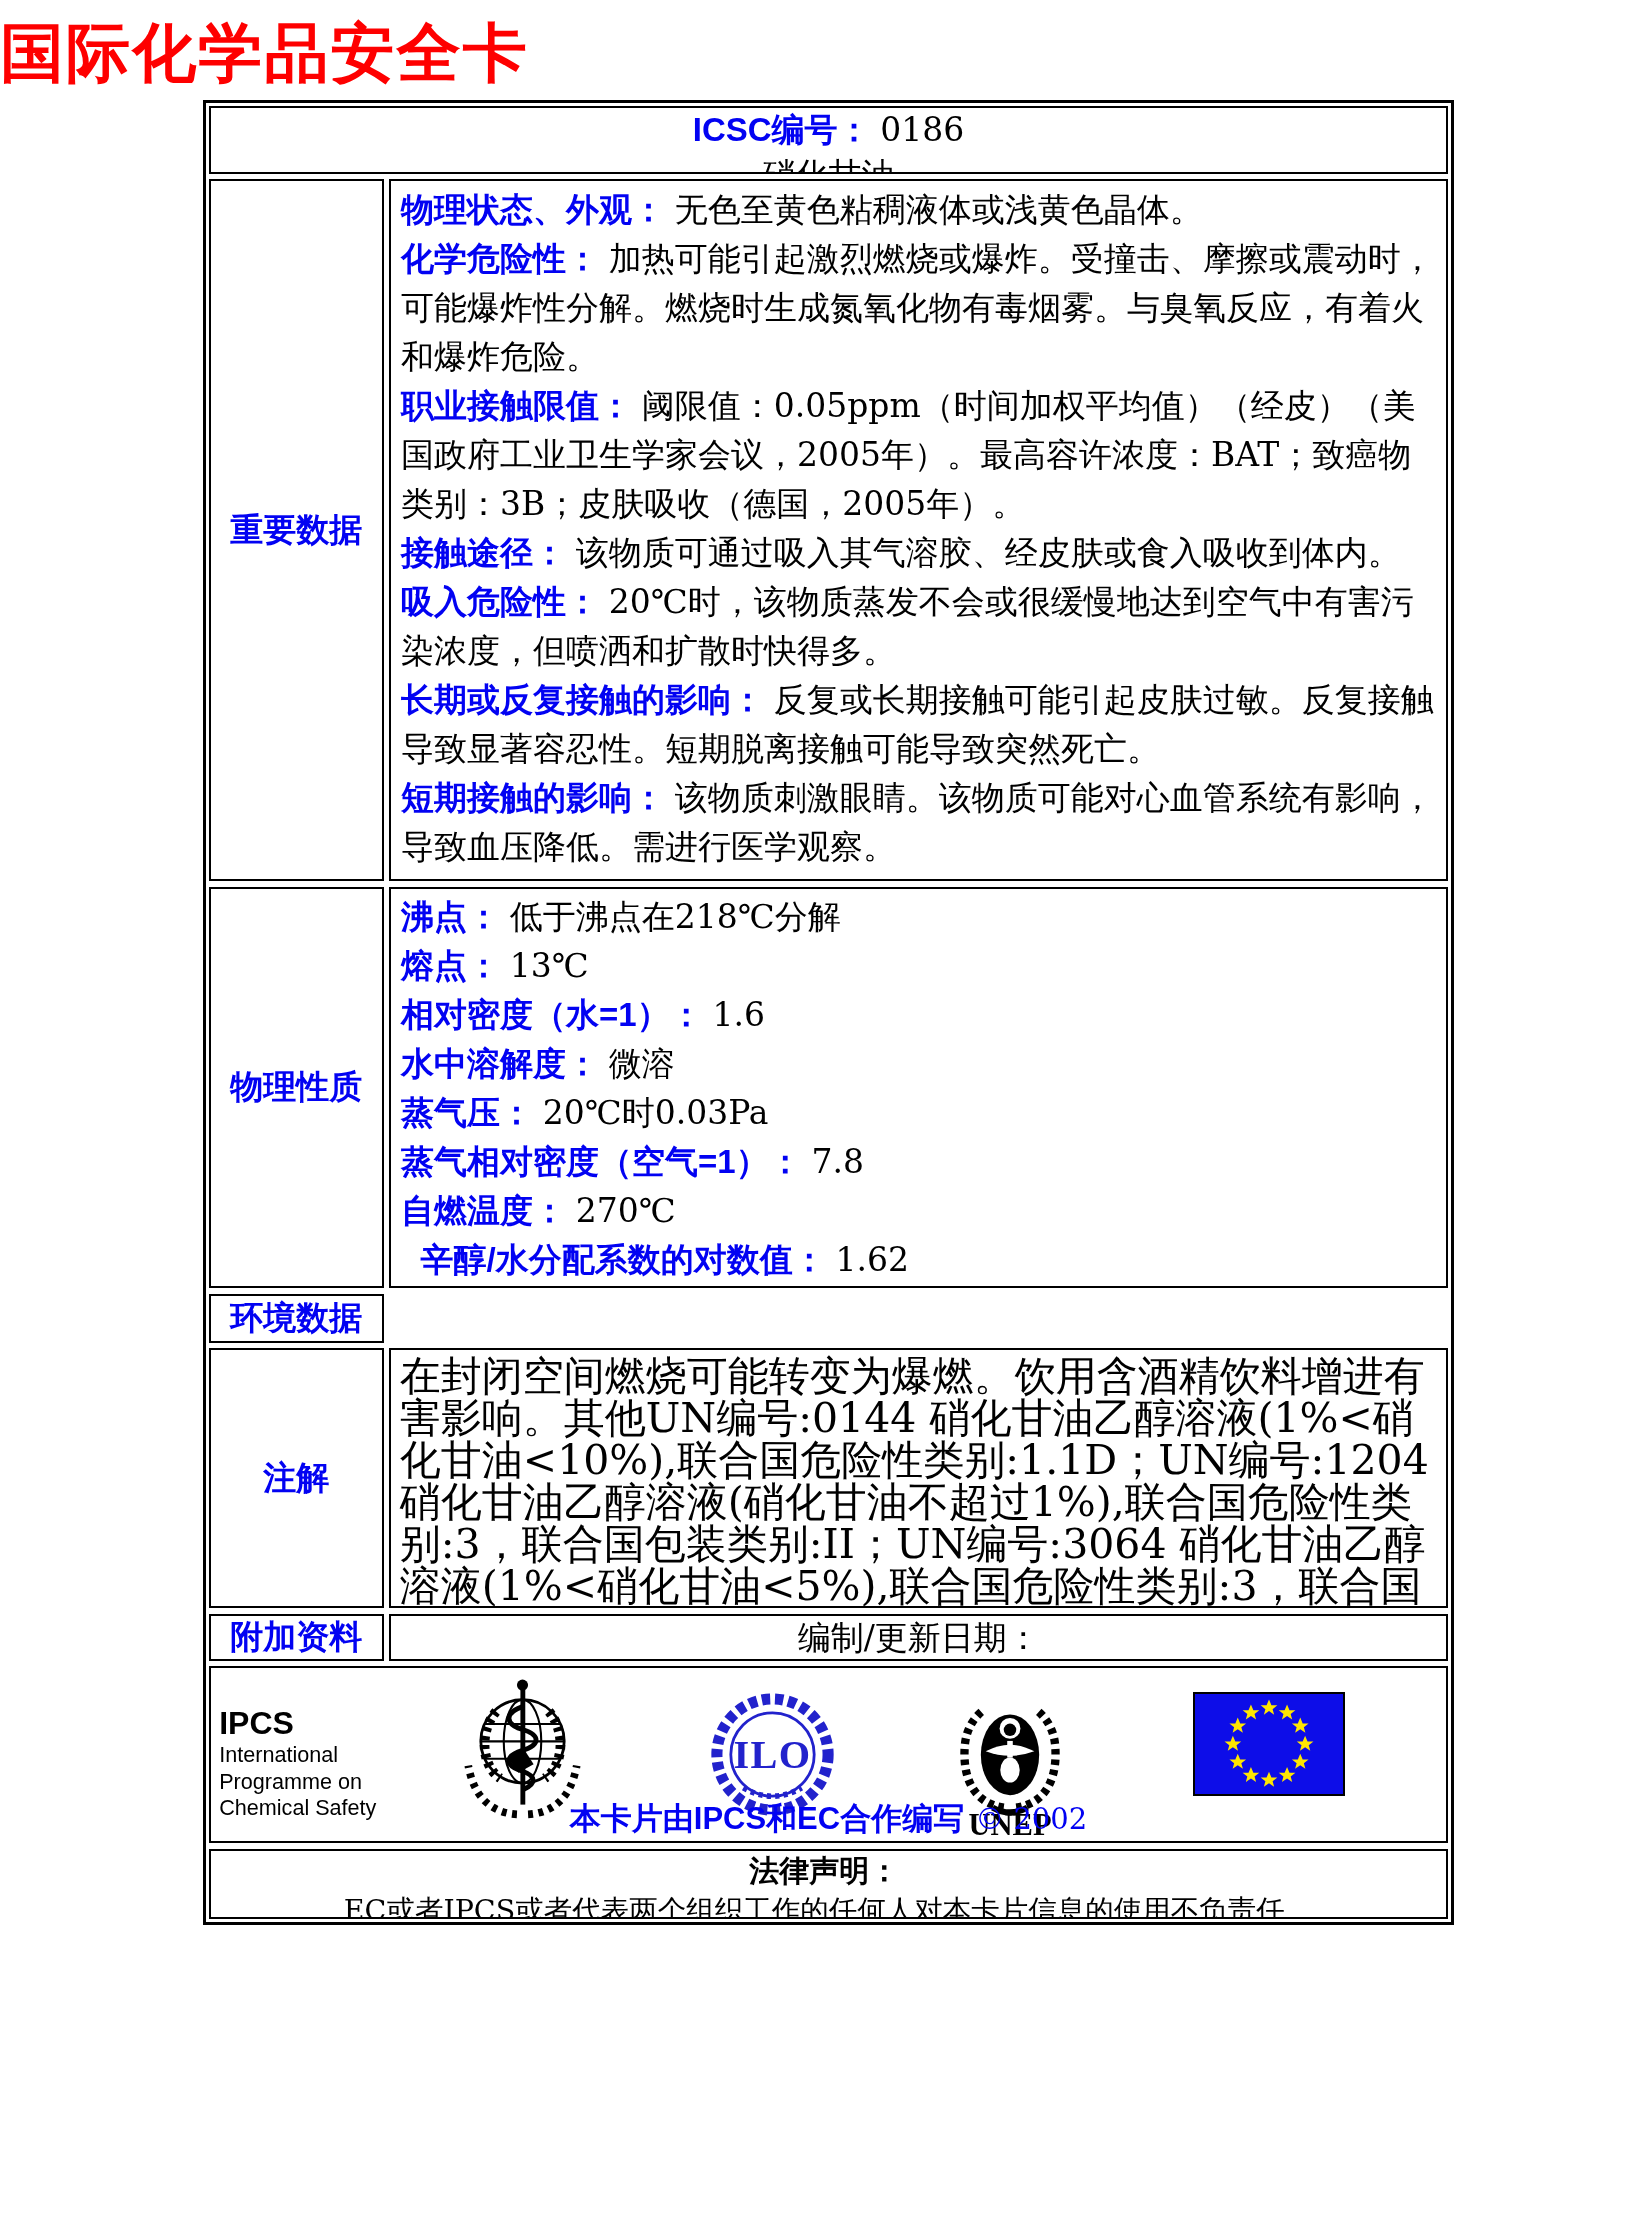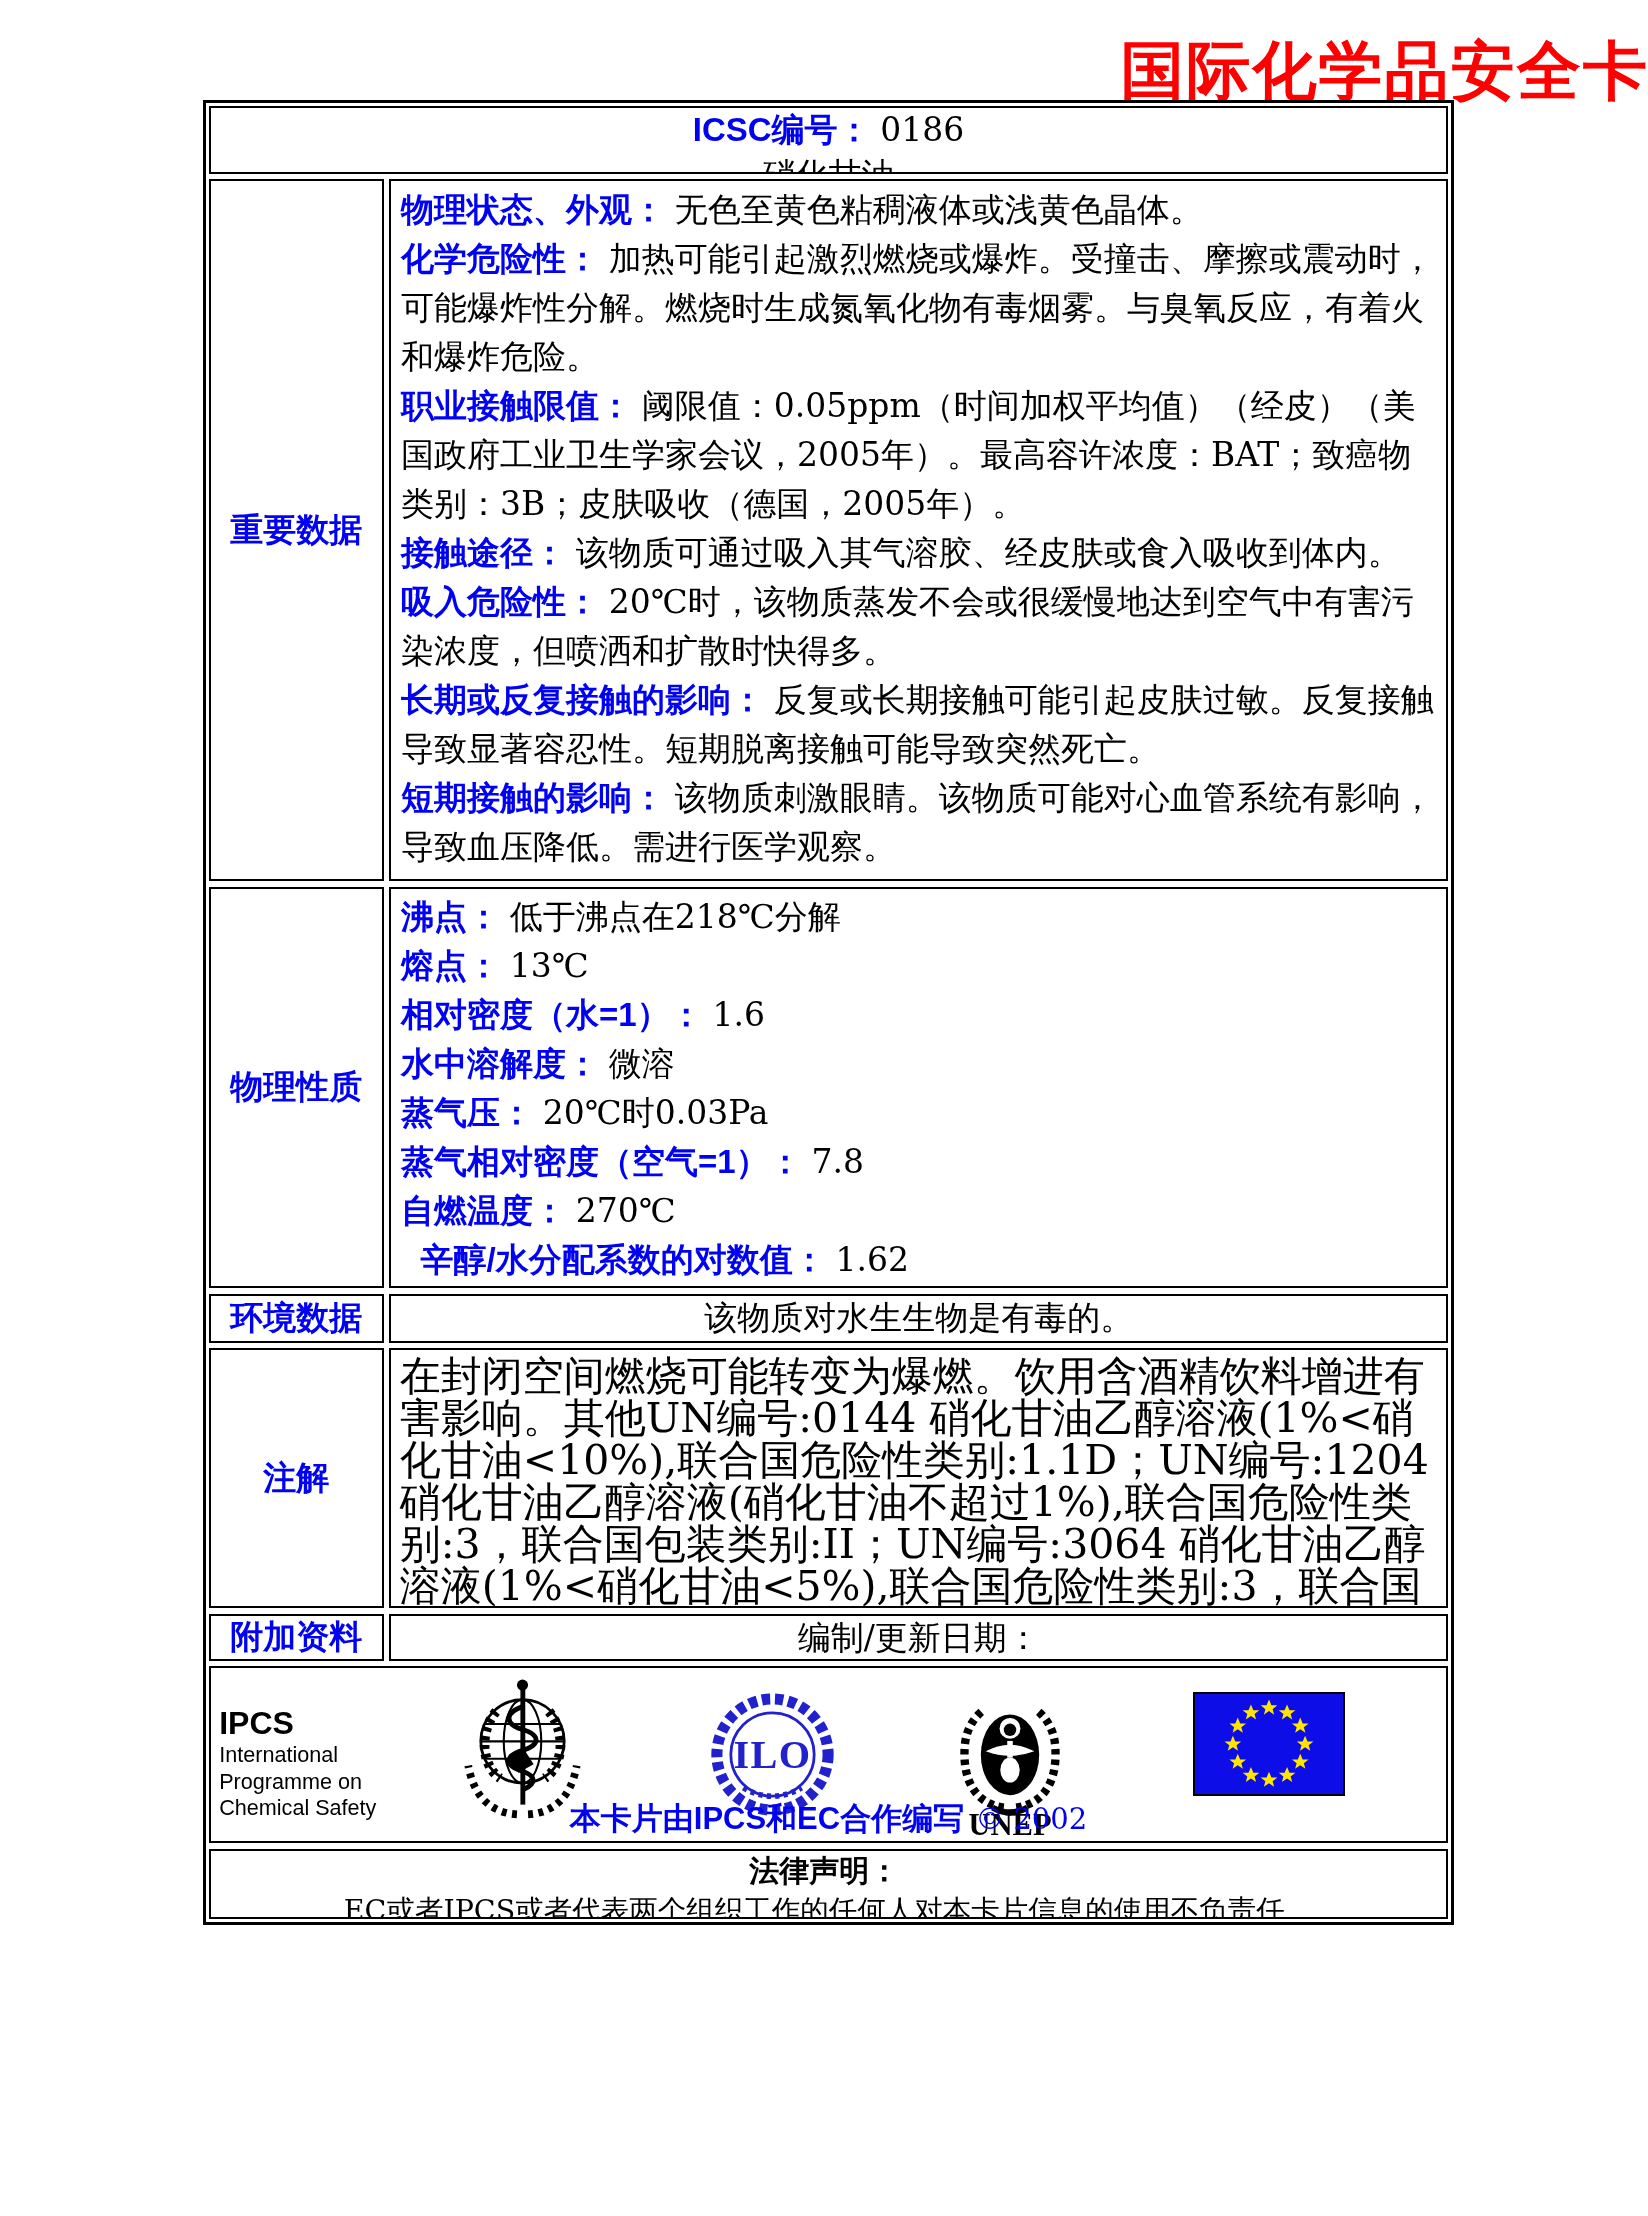--- a/index.html
+++ b/index.html
@@ -1,23 +1,23 @@
 <!DOCTYPE html>
 <html style="font-size:11px"><head>
 <meta charset="utf-8">
 <style>
   html,body { margin:0; padding:0; }
   body {
     width:1649px; height:2216px; position:relative; background:#ffffff;
     font-family:"DejaVu Serif","Liberation Serif",serif; color:#000;
   }
   .page-title {
-    position:absolute; top:9.7px; left:0; width:100%; text-align:right;
+    position:absolute; top:9.7px; left:0; width:100%; text-align:left;
     font-family:"Liberation Sans","DejaVu Sans",sans-serif; font-weight:bold;
-    font-size:64px; color:#fe0000; letter-spacing:2.1px;margin-top:18px;
+    font-size:64px; color:#fe0000; letter-spacing:2.1px;
   }
   .card {
     position:absolute; left:203px; top:100px; width:1251px; box-sizing:border-box;
     border:3.5px solid #000; padding:2.8px; background:#fff;
   }
   .row { display:flex; gap:5.6px; margin-bottom:5.6px; }
   .row:last-child { margin-bottom:0; }
   .cell { box-sizing:border-box; border:2.1px solid #000; background:#fff; overflow:hidden;flex-direction:column; }
   .label-cell {
     width:175px; flex:0 0 175px; display:flex; align-items:center; justify-content:center;
@@ -110,23 +110,20 @@
       <p><span class="blue-label">水中溶解度：</span><span>微溶</span></p>
       <p><span class="blue-label">蒸气压：</span><span>20℃时0.03Pa</span></p>
       <p><span class="blue-label">蒸气相对密度（空气=1）：</span><span>7.8</span></p>
       <p><span class="blue-label">自燃温度：</span><span>270℃</span></p>
       <p class="indent"><span class="blue-label">辛醇/水分配系数的对数值：</span><span>1.62</span></p>
     </div>
   </div>
 
   <div class="row">
     <div class="cell label-cell h-env">环境数据</div>
-    <div class="cell content-cell env-cell h-env">
-      <span>该物质对水生生物是有毒的。</span>
-    </div>
   </div>
 
   <div class="row">
     <div class="cell label-cell h-not">注解</div>
     <div class="cell content-cell not-cell h-not">在封闭空间燃烧可能转变为爆燃。饮用含酒精饮料增进有害影响。其他UN编号:0144 硝化甘油乙醇溶液(1%&lt;硝化甘油&lt;10%),联合国危险性类别:1.1D；UN编号:1204 硝化甘油乙醇溶液(硝化甘油不超过1%),联合国危险性类别:3，联合国包装类别:II；UN编号:3064 硝化甘油乙醇溶液(1%&lt;硝化甘油&lt;5%),联合国危险性类别:3，联合国包装类别:II。  添加稳定剂或阻聚剂会影响该物质的毒理学性质。向专家咨询。</div>
   </div>
 
   <div class="row">
     <div class="cell label-cell h-add">附加资料</div>
     <div class="cell content-cell add-cell h-add">

